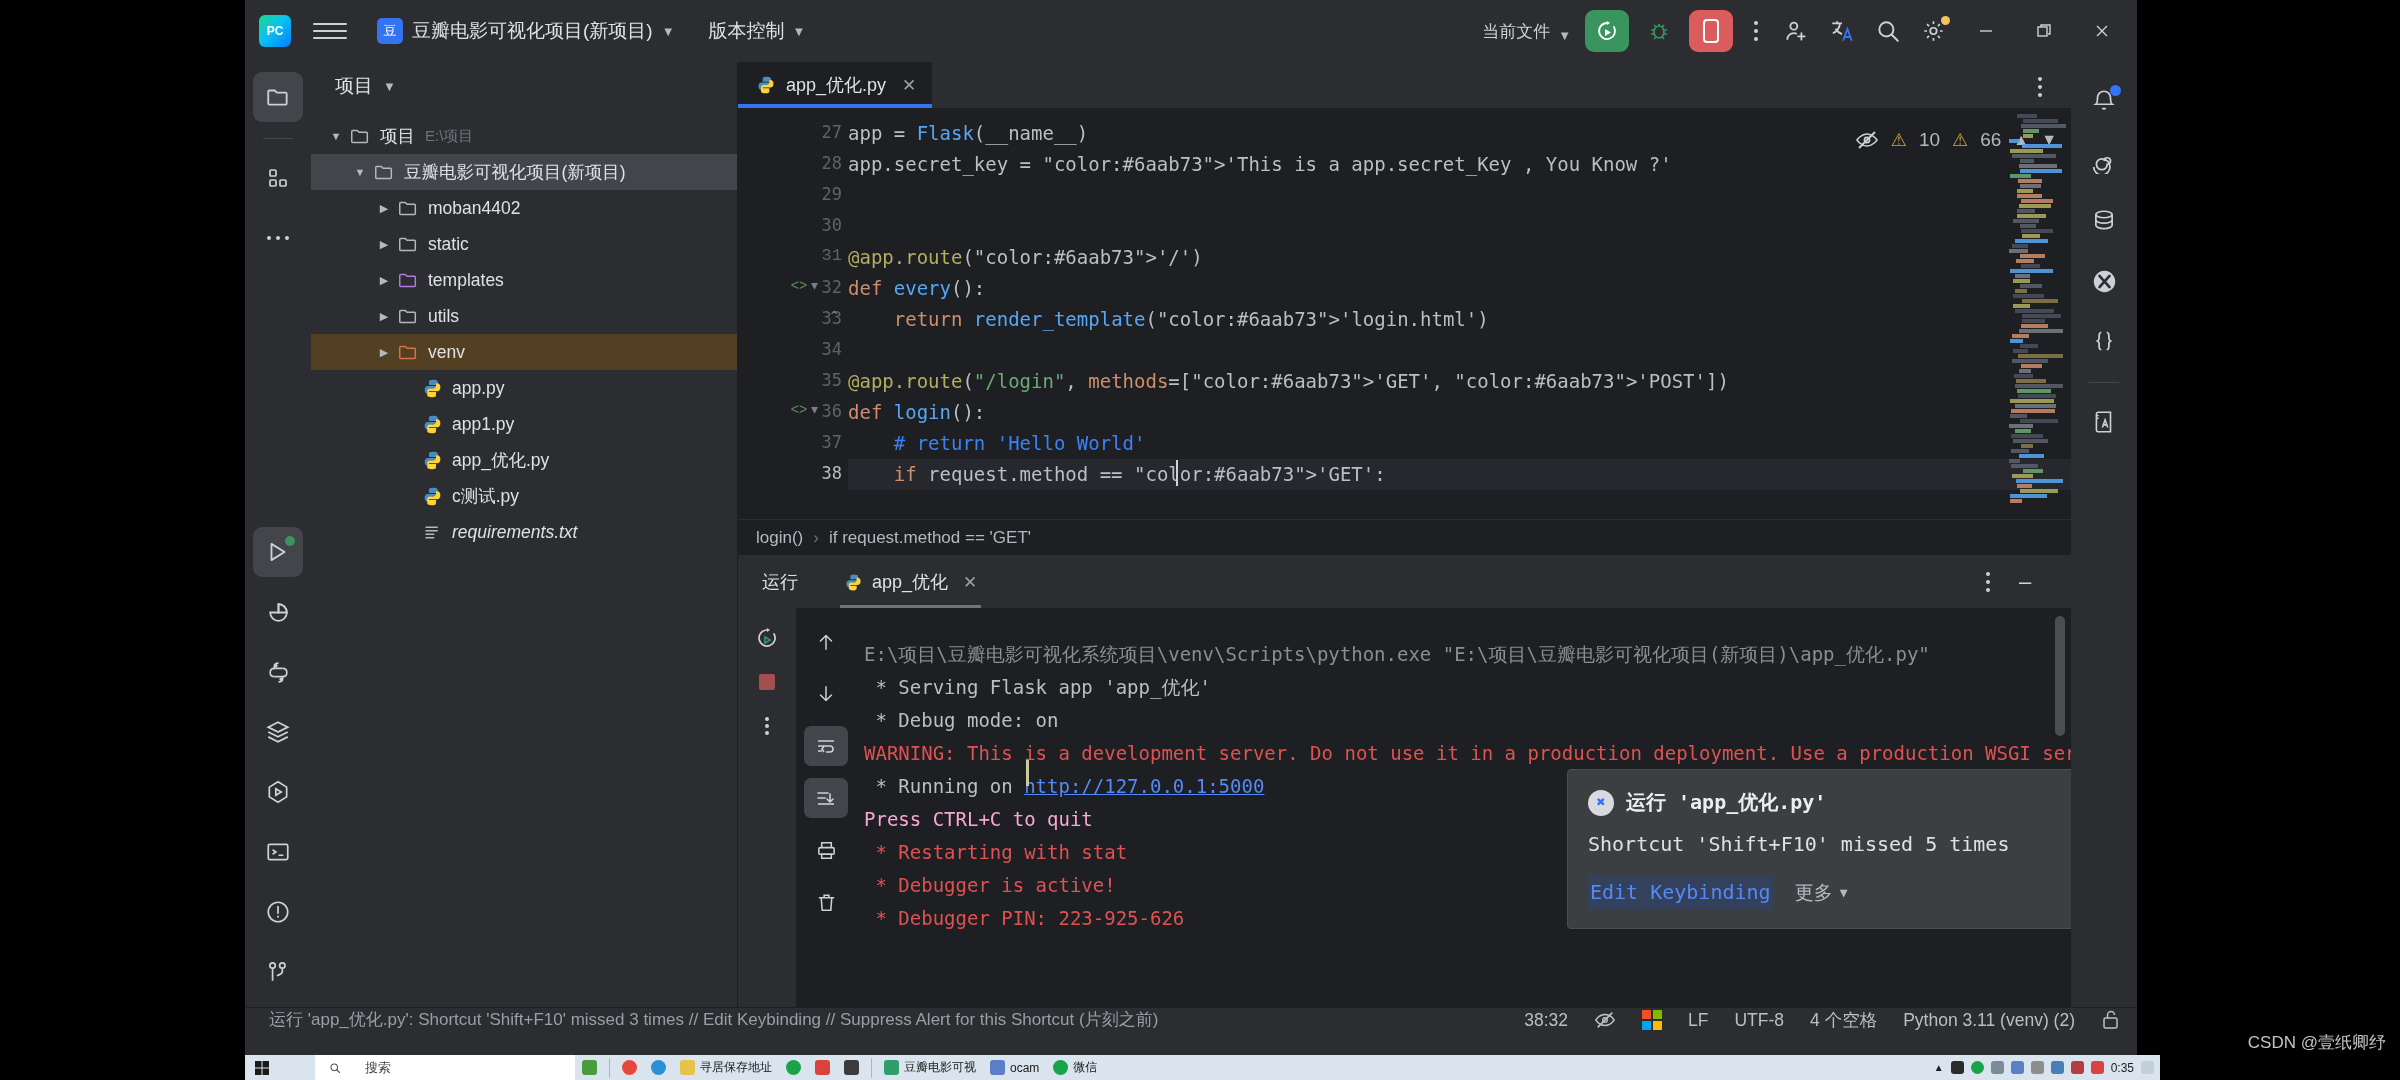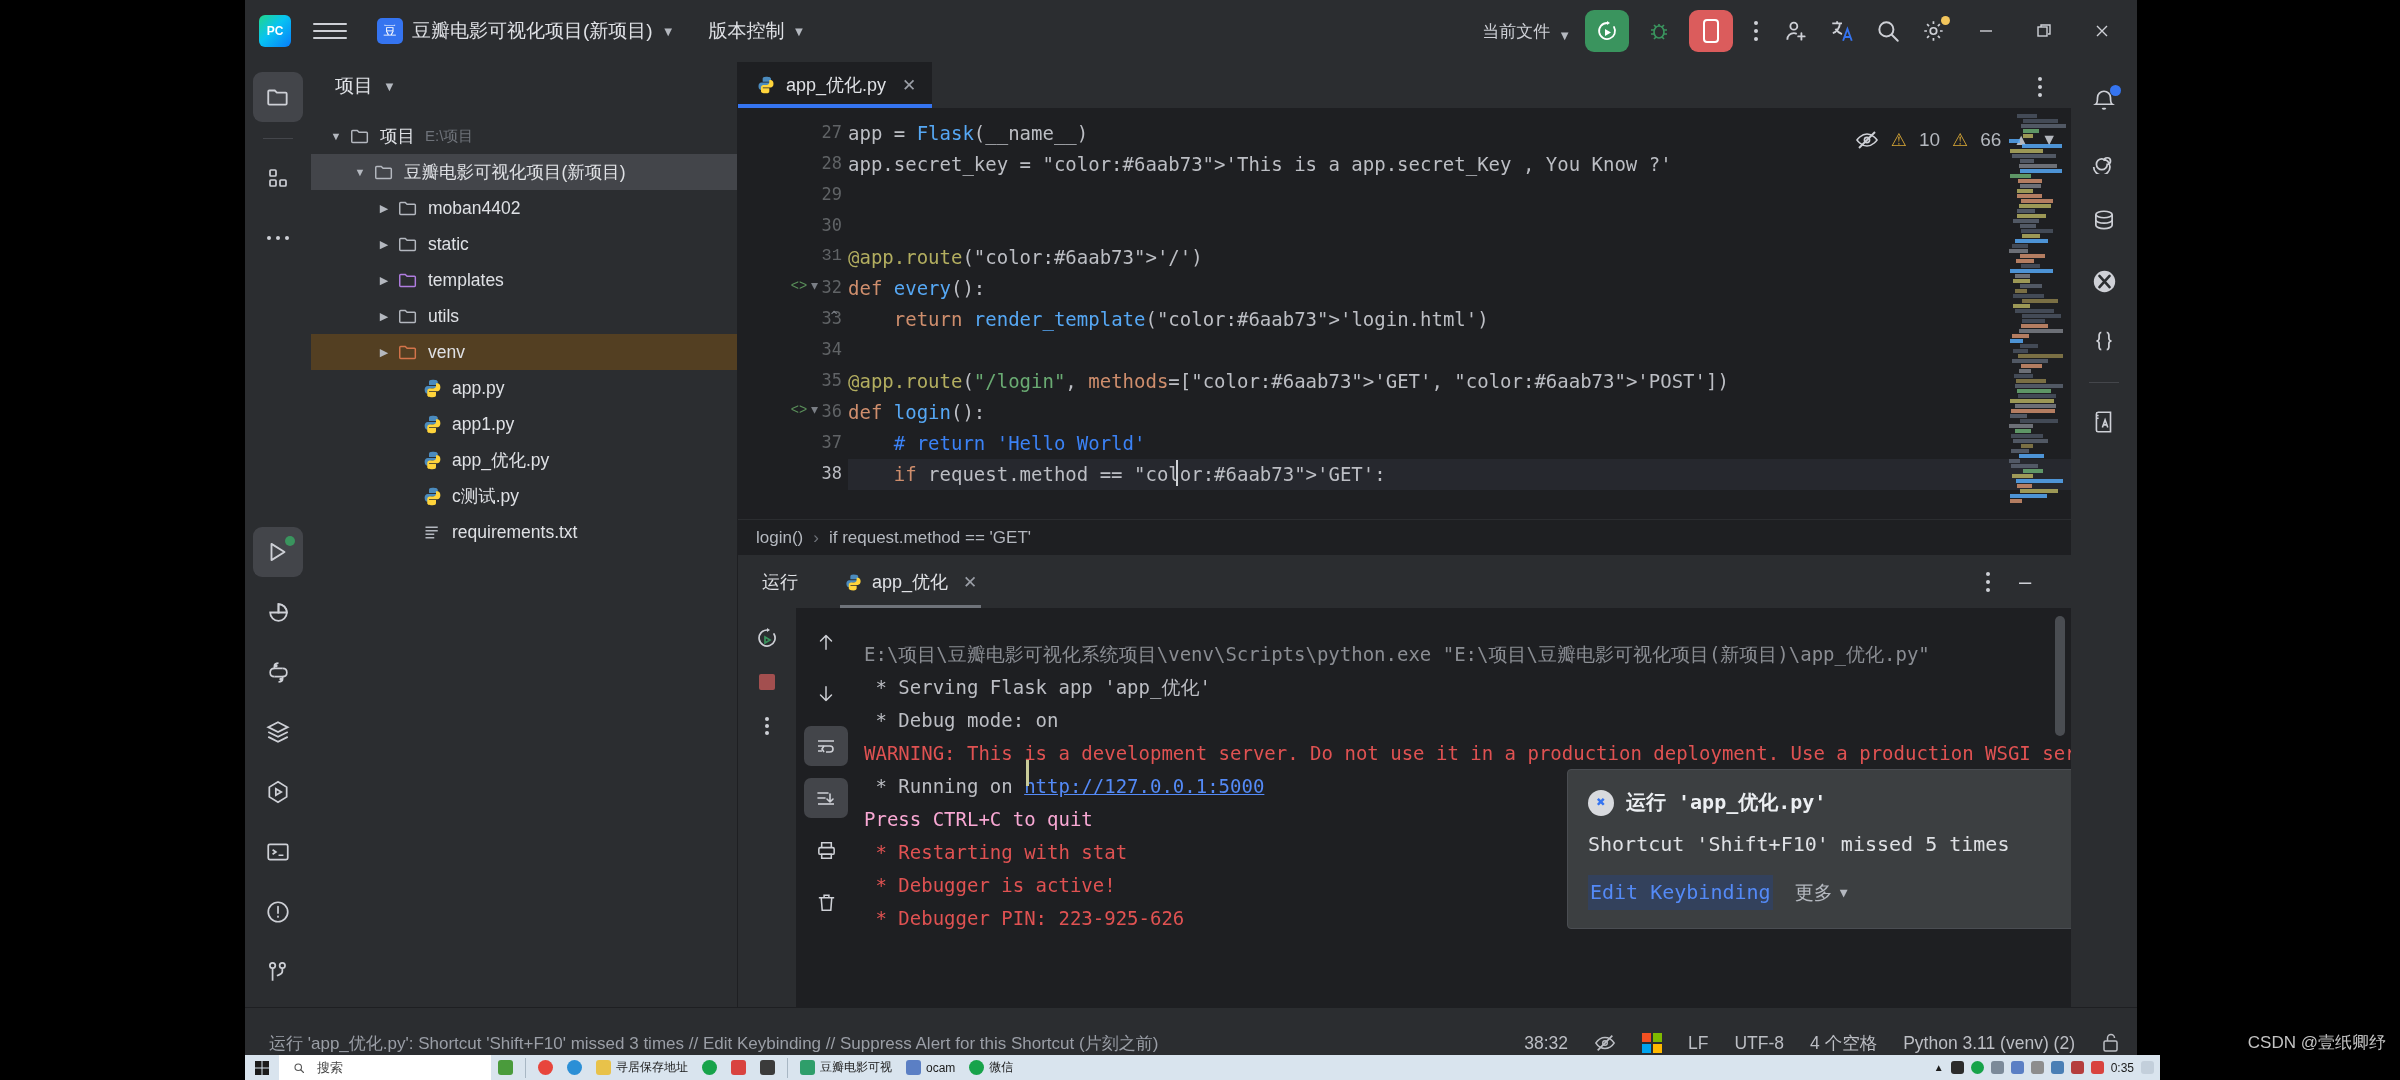--- a/index.html
+++ b/index.html
@@ -140,37 +140,37 @@
   .b-ic { width:26px; height:26px; border-radius:50%; background:#d8dade; color:#3574f0;
           display:flex; align-items:center; justify-content:center; font-size:15px;
           font-weight:bold; flex:none; }
   .b-title { color:#eceff2; font-size:20px; font-weight:bold; }
   .b-sub { color:#dfe1e5; font-size:20px; margin-top:9px; }
   .b-acts { margin-top:14px; display:flex; align-items:center; gap:22px; }
   .b-link { color:#548af7; font-size:20px; background:#33415c; padding:1px 2px; cursor:pointer; }
   .b-more { color:#b4b8bf; font-size:19px; display:flex; align-items:center; gap:7px; cursor:pointer; }
 
   
-  .statusbar { height:48px; background:#2b2d30; display:flex; align-items:flex-end; flex:none;
+  .statusbar { height:48px; background:#2b2d30; display:flex; align-items:flex-start; flex:none;
                padding:0 16px 0 24px; border-top:1px solid #1e1f22; }
   .sb-msg { color:#9a9ea6; font-size:17px; white-space:nowrap; overflow:hidden; }
   .sb-right { margin-left:auto; display:flex; align-items:center; gap:26px; color:#bcbec4;
               font-size:17.5px; white-space:nowrap; }
   .sb-item { cursor:pointer; }
   .winlogo { width:20px; height:20px; display:grid; grid-template-columns:1fr 1fr;
              grid-template-rows:1fr 1fr; gap:2px; }
   .winlogo i:nth-child(1){background:#f25022;} .winlogo i:nth-child(2){background:#7fba00;}
   .winlogo i:nth-child(3){background:#00a4ef;} .winlogo i:nth-child(4){background:#ffb900;}
 
   
   #taskbar { position:absolute; left:245px; bottom:0; width:1915px; height:25px;
              background:#d9e4ee; display:flex; align-items:center; overflow:hidden; }
   .tb-start { width:34px; display:flex; align-items:center; justify-content:center; flex:none; }
-  .tb-search { width:212px; height:25px; background:#fff; display:flex; align-items:center;
-               gap:12px; padding-left:14px; color:#444; font-size:13px; flex:none; }
+  .tb-search { width:260px; height:25px; background:#fff; display:flex; align-items:center;
+               gap:24px; padding-left:14px; color:#444; font-size:13px; flex:none;margin-left:36px; }
   .tb-app { display:flex; align-items:center; gap:5px; padding:0 7px; color:#1b1b1b;
             font-size:12px; white-space:nowrap; flex:none; height:25px; cursor:pointer; }
   .tb-sq { width:15px; height:15px; border-radius:3px; flex:none; }
   .tb-sep { width:1px; height:20px; background:#a8b7c4; margin:0 5px; flex:none; }
   .tray { margin-left:auto; display:flex; align-items:center; gap:7px; padding-right:6px; }
   .tray .tb-sq { width:13px; height:13px; }
   .tb-clock { color:#1b1b1b; font-size:12px; }
   .watermark { position:absolute; right:14px; bottom:26px; color:#d4d4d4; font-size:17px;
                opacity:.92; }
 
@@ -469,21 +469,21 @@
             <div class="trow" style="padding-left: 86px;">
               <span class="arrow"></span>
               <span class="fic">
                 <svg width="21" height="21" viewBox="0 0 24 24">
   <path d="M12 2c-3 0-4 1-4 2.6V8h8v1H6.5C4.6 9 3 10.5 3 13.5S4.6 18 6.5 18H8v-2.8C8 13.2 9.4 12 11.4 12H15c1.7 0 3-1.2 3-2.9V4.6C18 3 16.6 2 12 2z" fill="#4b8bbe"></path>
   <path d="M12 22c3 0 4-1 4-2.6V16H8v-1h9.5c1.9 0 3.5-1.5 3.5-4.5S19.4 6 17.5 6H16v2.8c0 2-1.4 3.2-3.4 3.2H9c-1.7 0-3 1.2-3 2.9v4.5C6 21 7.4 22 12 22z" fill="#ffd43b"></path>
                 </svg>
               </span>
               <span>c测试.py</span>
             </div>
-            <div class="trow" style="padding-left: 86px;">
+            <div class="trow" style="padding-left: 86px; font-style: italic;">
               <span class="arrow"></span>
               <span class="fic">
                 <svg width="21" height="21" viewBox="0 0 24 24" fill="none" stroke="#b4b8bf" stroke-width="1.6">
   <path d="M4 6h14M4 10h14M4 14h10M4 18h10"></path>
                 </svg>
               </span>
               <span>requirements.txt</span>
             </div>
           </div>
       </div>

